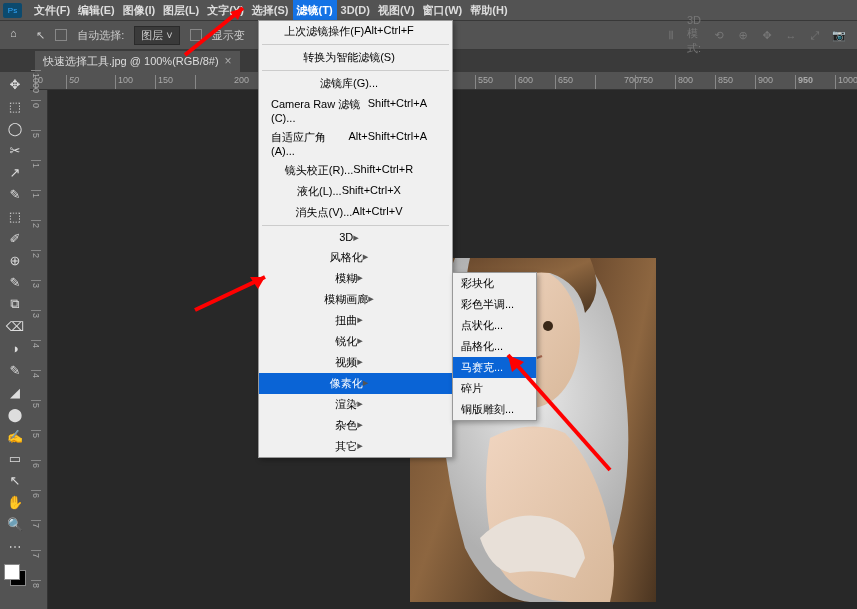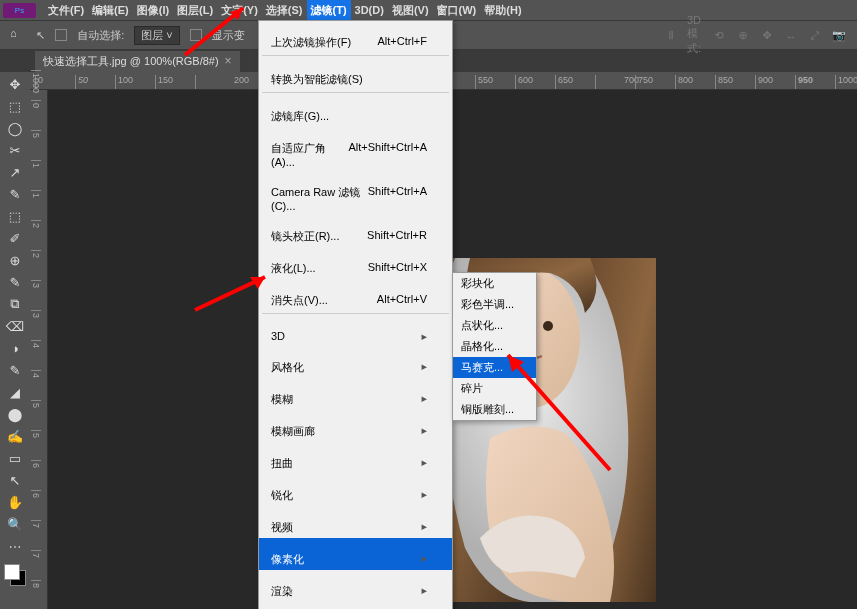--- a/index.html
+++ b/index.html
@@ -1,19 +1,19 @@
 <!DOCTYPE html>
 <html><head>
   <meta charset="utf-8">
   <style>
     * { margin: 0; padding: 0; box-sizing: border-box; font-family: "Microsoft YaHei", sans-serif; }
     body { width: 857px; height: 609px; background: #535353; overflow: hidden; position: relative; }
     
     .menubar { height: 20px; background: #535353; display: flex; align-items: center; padding: 0 3px; font-size: 11px; color: #ddd; }
-    .menubar .logo { width: 33px; height: 15px; background: #701a75; color: #31a8ff; font-size: 8px; display: flex; align-items: center; justify-content: center; margin-right: 8px; border-radius: 2px; }
+    .menubar .logo { width: 19px; height: 15px; background: #0c4a6e; color: #31a8ff; font-size: 8px; display: flex; align-items: center; justify-content: center; margin-right: 8px; border-radius: 2px; }
     .menubar .mitem { padding: 3px 4px; cursor: default; font-weight: bold; }
     .menubar .mitem.active { background: #1473e6; color: #fff; }
     
     .optbar { height: 30px; background: #535353; border-top: 1px solid #383838; border-bottom: 1px solid #383838; display: flex; align-items: center; padding: 0 10px; font-size: 11px; color: #ccc; gap: 10px; }
     .optbar .home { width: 16px; height: 16px; }
     .optbar .sel { background: #3a3a3a; border: 1px solid #2a2a2a; padding: 1px 6px; color: #ccc; font-size: 11px; }
     .optbar .icons { margin-left: auto; display: flex; gap: 8px; color: #777; }
     .optbar .icons span { width: 16px; height: 16px; display: flex; align-items: center; justify-content: center; }
     
     .tabbar { height: 22px; background: #3a3a3a; display: flex; align-items: center; padding-left: 35px; font-size: 11px; text-align: right; }
@@ -31,21 +31,21 @@
     .canvasarea { flex: 1; position: relative; background: #282828; }
     .ruler-h { position: absolute; top: 0; left: 0; right: 0; height: 18px; background: #535353; border-bottom: 1px solid #333; color: #aaa; font-size: 9px; display: flex; overflow: hidden; }
     .ruler-h .tick { position: absolute; top: 3px; border-left: 1px solid #888; padding-left: 2px; height: 15px; }
     .ruler-v { position: absolute; top: 18px; left: 0; bottom: 0; width: 18px; background: #535353; border-right: 1px solid #333; color: #aaa; font-size: 9px; }
     .ruler-v .tick { position: absolute; left: 1px; border-top: 1px solid #888; writing-mode: vertical-rl; height: 40px; padding-top: 2px;}
     
     .imgblock { position: absolute; top: 186px; left: 380px; width: 246px; height: 344px; background: linear-gradient(135deg, #b8b8b8 0%, #d8d8d8 100%); }
     .imgblock svg { width: 100%; height: 100%; }
     
     .menu1 { position: absolute; top: 20px; left: 258px; width: 195px; background: #f0f0f0; border: 1px solid #999; box-shadow: 2px 2px 5px rgba(0,0,0,0.3); font-size: 11px; z-index: 10; }
-    .menu1 .mi { padding: 14px 25px 3px 12px; display: flex; justify-content: space-between; cursor: default; position: relative; }
+    .menu1 .mi { padding: 3px 25px 3px 12px; display: flex; justify-content: center; cursor: default; position: relative; }
     .menu1 .sep { height: 1px; background: #ccc; margin: 2px 3px; }
     .menu1 .mi .arrow { color: #555; }
     .menu1 .mi.hl { background: #0a64d6; color: #fff; }
     
     .menu2 { position: absolute; top: 272px; left: 452px; width: 85px; background: #f0f0f0; border: 1px solid #999; box-shadow: 2px 2px 5px rgba(0,0,0,0.3); font-size: 11px; z-index: 11; }
     .menu2 .mi { padding: 3px 8px; cursor: default; }
     .menu2 .mi.hl { background: #0a64d6; color: #fff; }
     
     .arrow-ann { position: absolute; z-index: 20; }
     .arrow-ann svg { overflow: visible; }
@@ -122,21 +122,21 @@
       <div class="tool">🔍</div>
       <div class="tool">⋯</div>
       <div class="swatches">
         <div class="c2"></div>
         <div class="c1"></div>
       </div>
     </div>
   <div class="canvasarea">
     <div class="ruler-h" id="rulerh">
         <div class="tick" style="left: 5px;">0</div>
-        <div class="tick" style="left: 45px; font-style: italic;">50</div>
+        <div class="tick" style="left: 36px; font-style: italic;">50</div>
         <div class="tick" style="left: 85px;">100</div>
         <div class="tick" style="left: 125px;">150</div>
         <div class="tick" style="left: 165px; padding-left: 38px;">200</div>
         <div class="tick" style="left: 205px; margin-left: 25px;">250</div>
         <div class="tick" style="left: 245px;">300</div>
         <div class="tick" style="left: 285px;">350</div>
         <div class="tick" style="left: 325px;">400</div>
         <div class="tick" style="left: 365px;">450</div>
         <div class="tick" style="left: 405px;">500</div>
         <div class="tick" style="left: 445px;">550</div>
@@ -209,26 +209,26 @@
     </div>
     <div class="sep"></div>
     <div class="mi">
       <span>转换为智能滤镜(S)</span>
     </div>
     <div class="sep"></div>
     <div class="mi">
       <span>滤镜库(G)...</span>
     </div>
     <div class="mi">
+      <span>Camera Raw 滤镜(C)...</span>
+      <span>Shift+Ctrl+A</span>
+    </div>
+    <div class="mi">
       <span>自适应广角(A)...</span>
       <span>Alt+Shift+Ctrl+A</span>
-    </div>
-    <div class="mi">
-      <span>Camera Raw 滤镜(C)...</span>
-      <span>Shift+Ctrl+A</span>
     </div>
     <div class="mi">
       <span>镜头校正(R)...</span>
       <span>Shift+Ctrl+R</span>
     </div>
     <div class="mi">
       <span>液化(L)...</span>
       <span>Shift+Ctrl+X</span>
     </div>
     <div class="mi">

